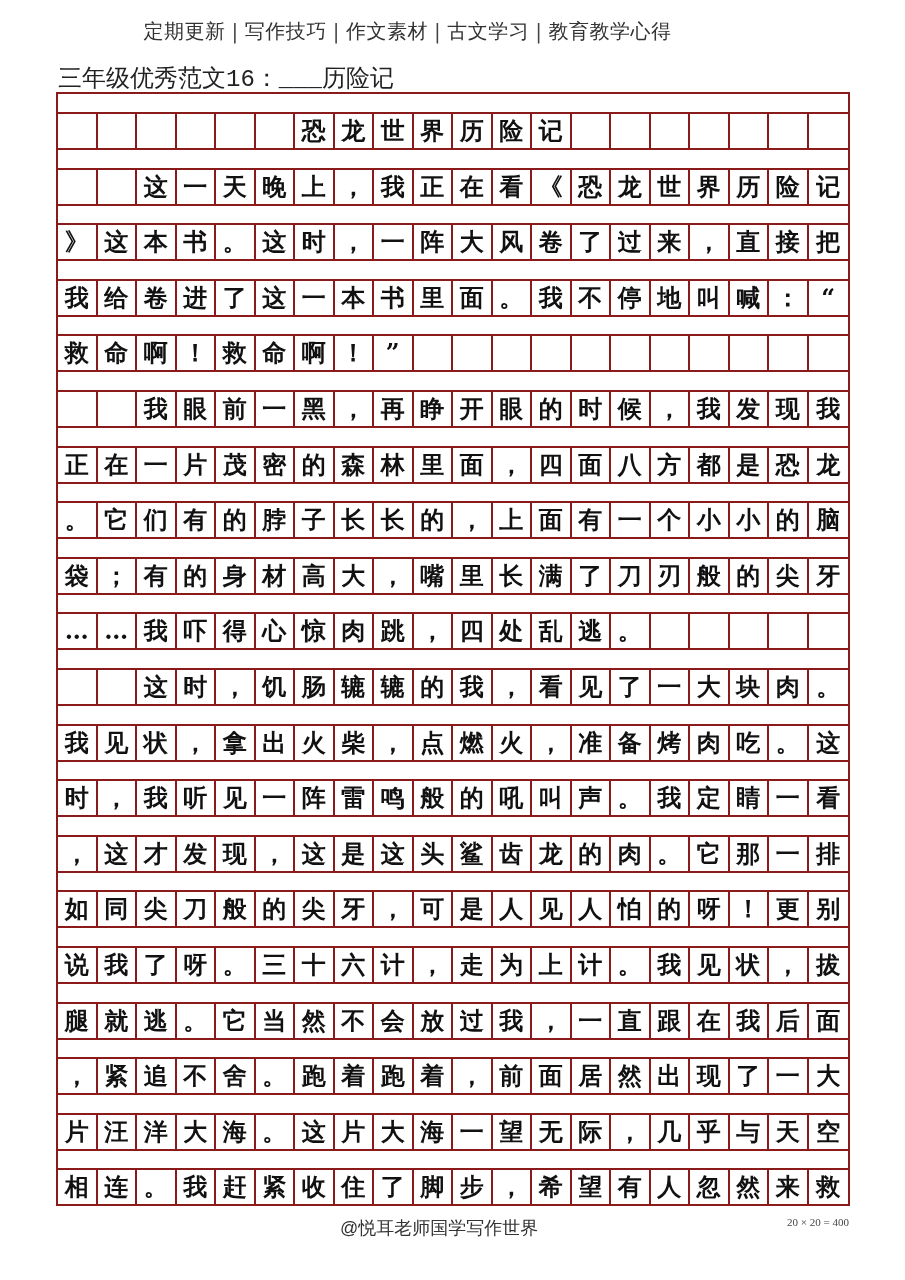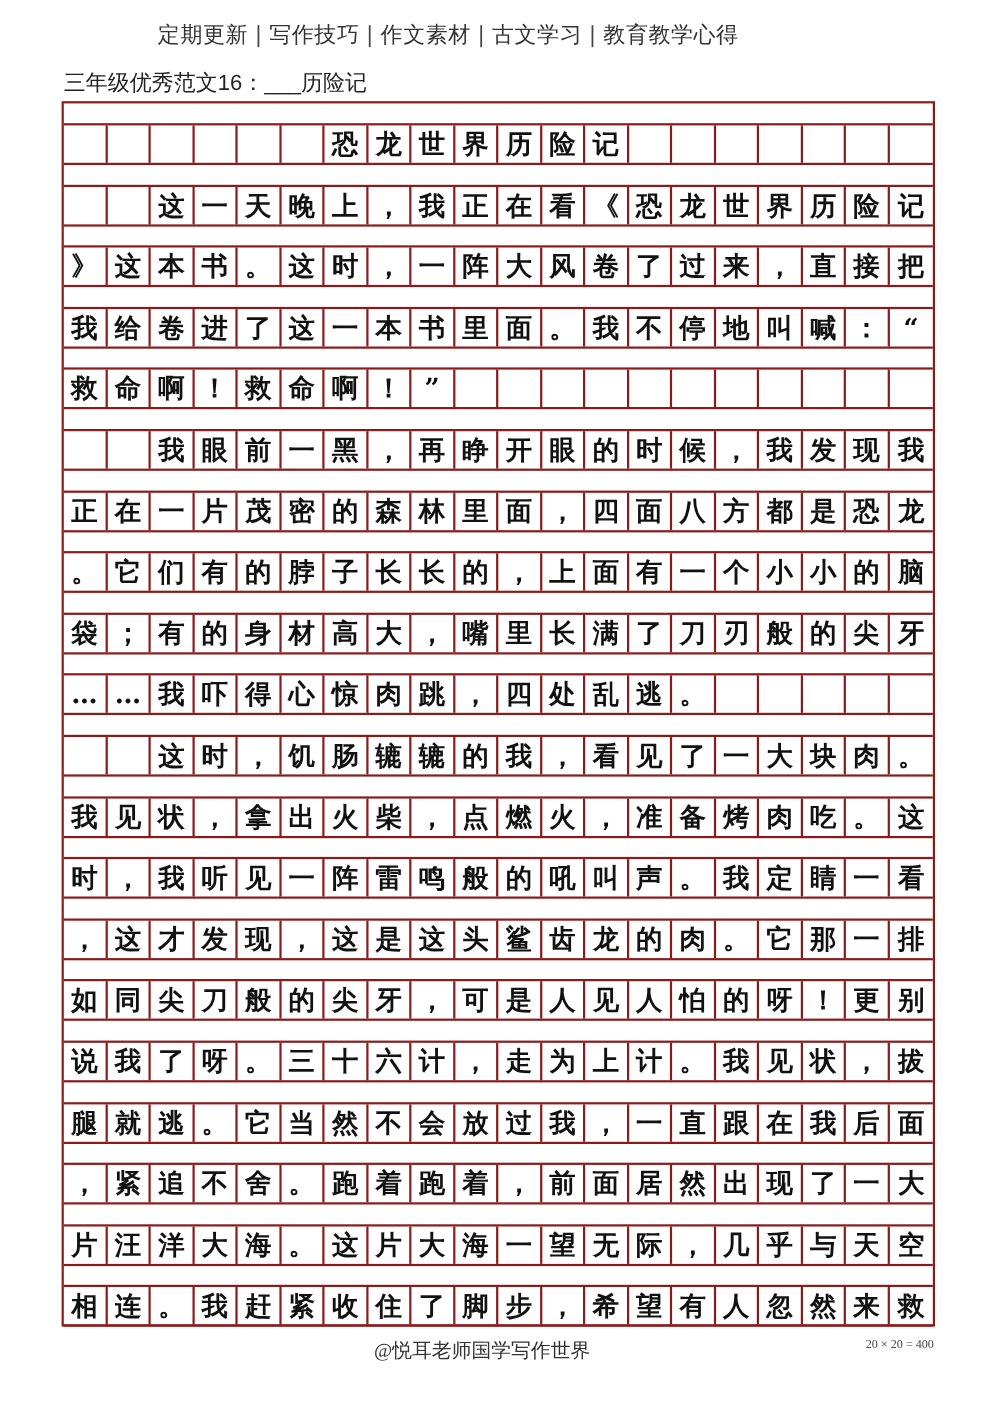--- a/index.html
+++ b/index.html
@@ -4,42 +4,42 @@
 <style>
   html, body { margin:0; padding:0; background:#ffffff; }
   body { width:905px; height:1280px; position:relative; overflow:hidden; font-family:"DejaVu Sans", sans-serif; }
   .header {
     position:absolute; left:0; top:18px; width:815px; text-align:center;
     font-family:"DejaVu Serif", serif; font-size:20px; color:#333; letter-spacing:0.5px;
   }
   .header .sep { display:inline-block; margin:0 6px; color:#444; }
   .subtitle {
     position:absolute; left:58px; top:62px;
-    font-family:Liberation Sans, sans-serif; font-size:20px; color:#222;
+    font-family:Liberation Mono, monospace; font-size:24px; color:#222;
   }
   .grid {
     position:absolute; left:56px; top:92px; width:794px; height:1114px;
     border:2px solid #8b1a1a; box-sizing:border-box;
   }
   .row {
     position:absolute; left:0; width:790px; height:37px;
     display:flex; border-top:2px solid #8b1a1a; border-bottom:2px solid #8b1a1a;
     box-sizing:border-box;
   }
   .cell {
     width:39.5px; height:100%; box-sizing:border-box;
     border-right:2px solid #8b1a1a;
     display:flex; align-items:center; justify-content:center;
     font-family:"DejaVu Serif", serif; font-weight:bold; font-size:24px; color:#111;
     line-height:1;
   }
   .cell:last-child { border-right:none; }
   .footer-left {
     position:absolute; left:340px; top:1216px;
-    font-family:Liberation Serif, serif; font-size:18px; color:#333;
+    font-family:Liberation Sans, sans-serif; font-size:18px; color:#333;
   }
   .footer-right {
     position:absolute; right:56px; top:1216px;
     font-family:Liberation Serif, serif; font-size:11px; color:#444;
   }
 </style>
 </head>
 <body>
 
 <div class="header">

